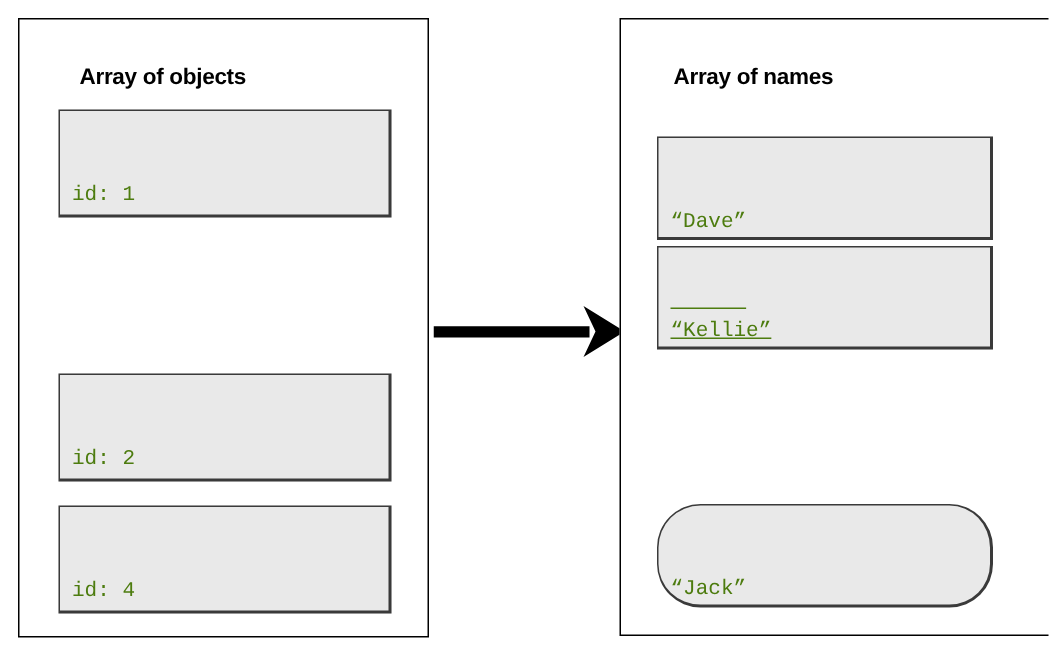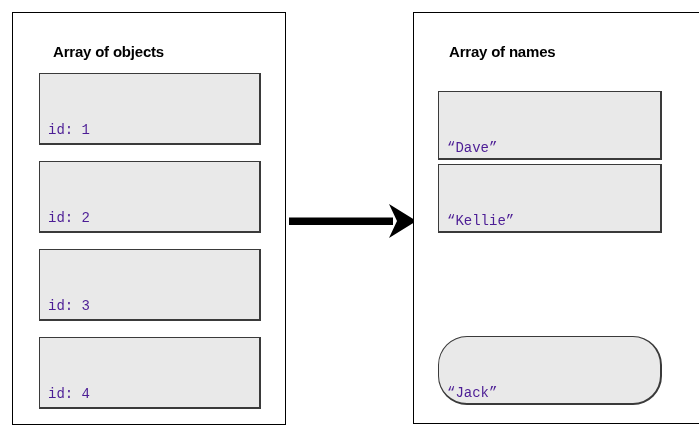--- a/index.html
+++ b/index.html
@@ -46,35 +46,35 @@
   .box {
     position: absolute;
     background: #e9e9e9;
     border: 1px solid #3a3a3a;
     border-right-width: 2px;
     border-bottom-width: 2px;
     box-sizing: border-box;
     font-family: "Liberation Mono", monospace;
     font-size: 14px;
     line-height: 20px;
-    color: #4c1d95;
+    color: #4d7c0f;
     padding: 6px 0 0 8px;
     white-space: pre;
     overflow: hidden;
   }
   .box-left  { left: 26px; width: 222px; height: 72px; }
   .box-right { left: 24px; width: 224px; height: 69px; }
 
   .lrow-0 { top: 60px; }
   .lrow-1 { top: 148px; }
   .lrow-2 { top: 236px; }
   .lrow-3 { top: 324px; }
 
   .rrow-0 { top: 63px; margin-top: 15px; }
-  .rrow-1 { top: 151px; }
+  .rrow-1 { top: 151px; text-decoration: underline; }
   .rrow-2 { top: 238px; }
   .rrow-3 { top: 323px; border-radius: 29px; }
 
   .box-line { display: block; }
 
   
   .arrow {
     position: absolute;
     left: 289px;
     top: 198px;
@@ -89,28 +89,23 @@
 
   <div class="panel panel-left">
     <div class="panel-title title-left">Array of objects</div>
 
     <div class="box box-left lrow-0">
       <span class="box-line">id: 1</span>
       
       
     </div>
 
-    <div class="box box-left lrow-1">
-      <span class="box-line">id: 2</span>
-      
-      
-    </div>
 
     <div class="box box-left lrow-2">
-      <span class="box-line">id: 3</span>
+      <span class="box-line">id: 2</span>
       
       
     </div>
 
     <div class="box box-left lrow-3">
       <span class="box-line">id: 4</span>
       
       
     </div>
   </div>

